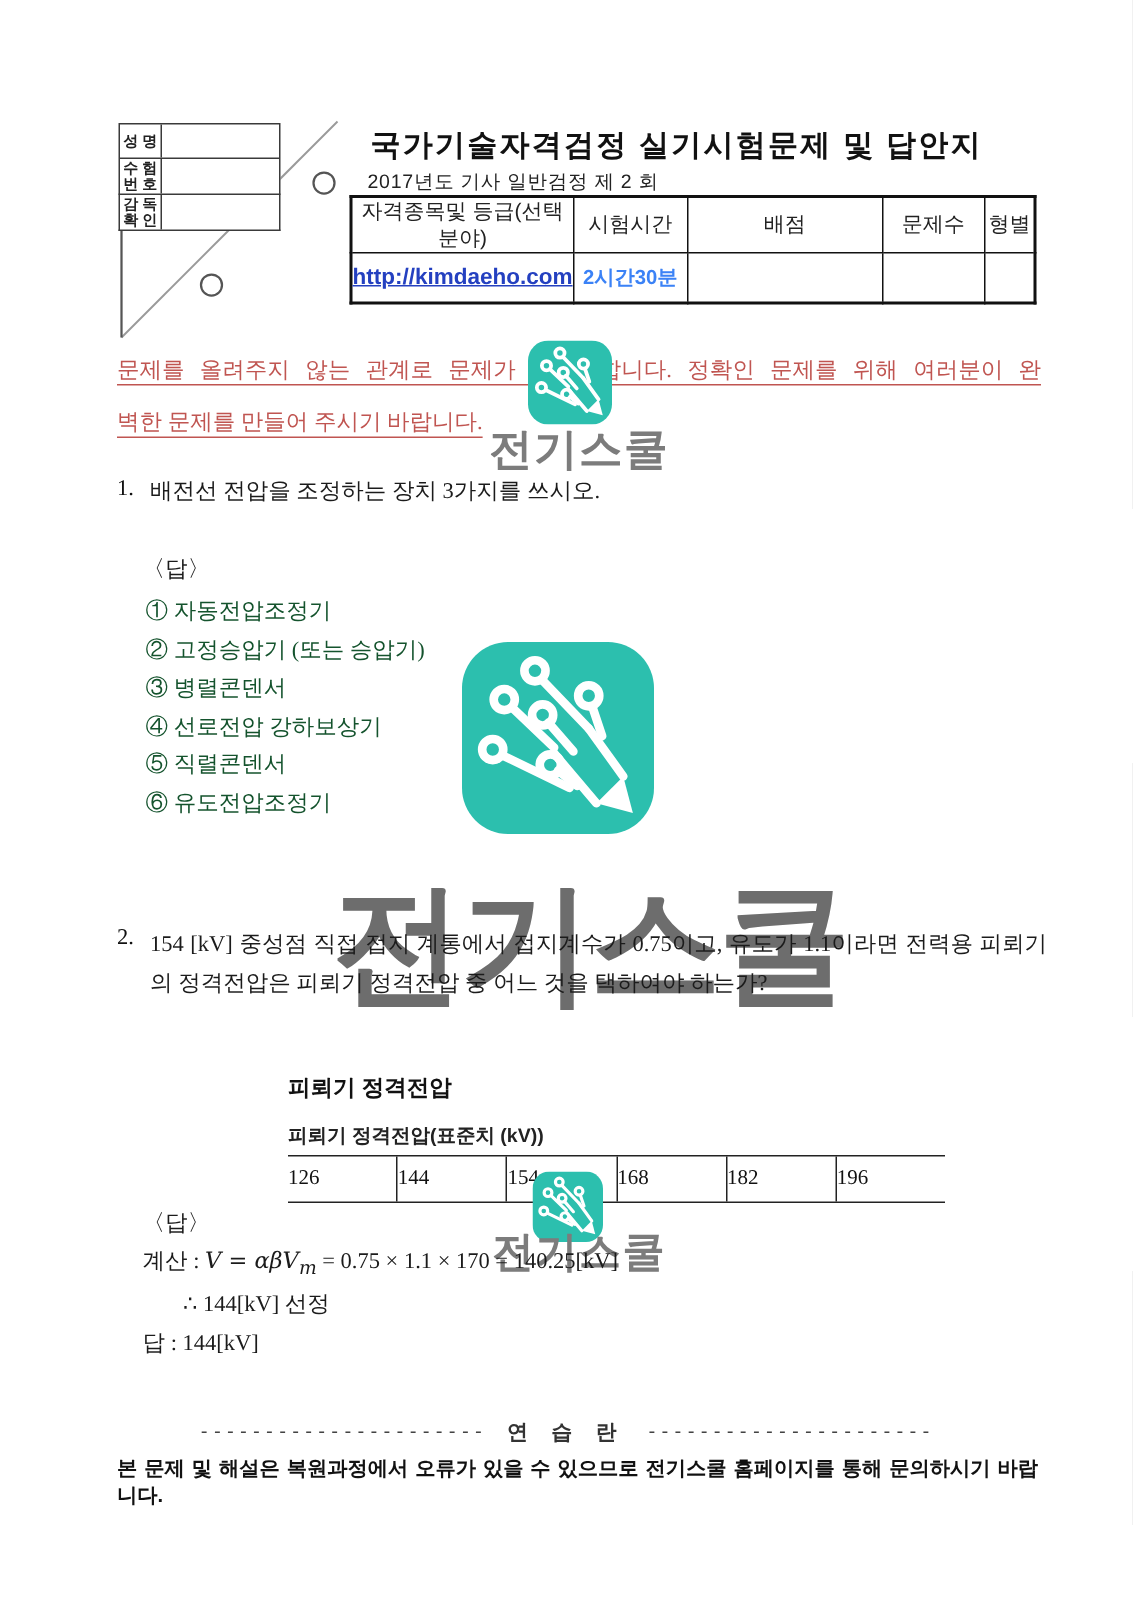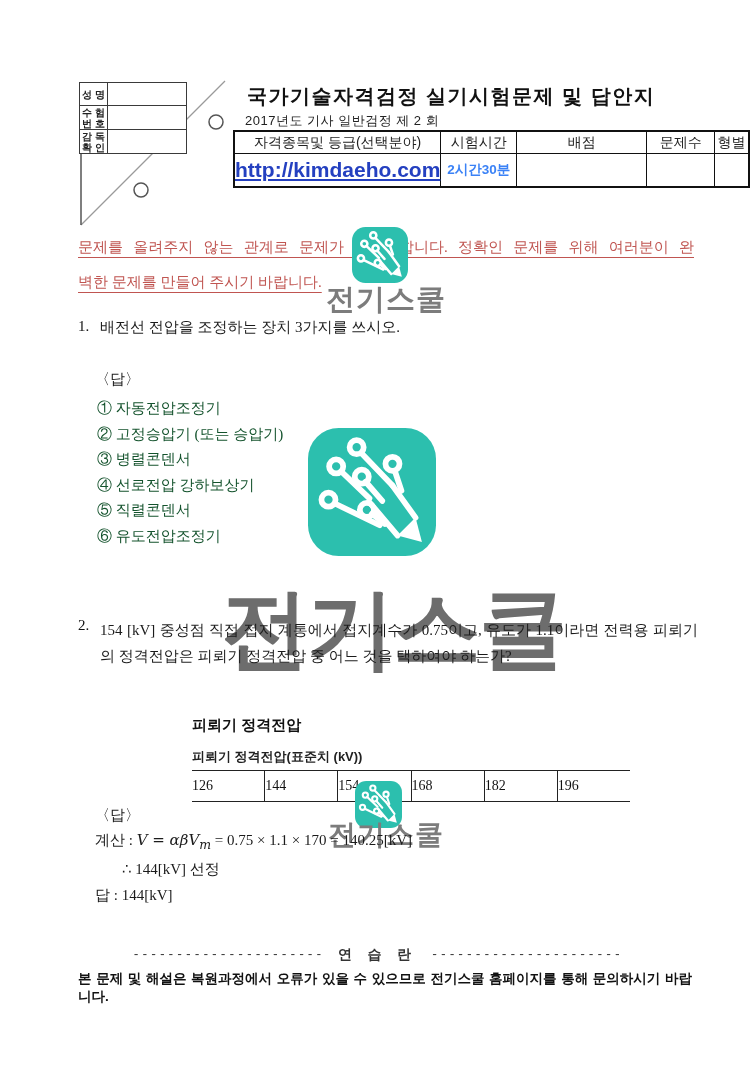--- a/index.html
+++ b/index.html
@@ -35,21 +35,21 @@
     font-weight:bold;font-size:20px;letter-spacing:1.5px;color:#111;}
   .doc-subtitle{left:245px;top:112px;font-family:"Liberation Sans","DejaVu Sans",sans-serif;
     font-size:13px;color:#222;letter-spacing:0.5px;}
 
   .info-table{left:233px;top:130px;border-collapse:collapse;table-layout:fixed;
     font-family:"Liberation Sans","DejaVu Sans",sans-serif;}
   .info-table td,.info-table th{border:1.5px solid #111;text-align:center;vertical-align:middle;padding:0;}
   .info-table{border:2px solid #111;}
   .info-table .hrow th{height:21px;font-size:14px;font-weight:normal;color:#222;}
   .info-table .drow td{height:32px;}
-  .link{color:#2440c0;font-weight:bold;font-size:21px;text-decoration:underline;cursor:pointer;}
+  .link{color:#2440c0;font-weight:bold;font-size:15px;text-decoration:underline;cursor:pointer;}
   .time-cell{font-size:13.5px;font-weight:600;color:#3b82f6;}
 
   
   .notice{left:78px;top:230px;width:616px;color:#c05551;font-size:15px;line-height:35px;}
   .notice .nline{display:block;text-decoration:underline;text-underline-offset:5px;text-decoration-thickness:1px;}
   .notice .n1{text-align:justify;text-align-last:justify;}
   .wm1-logo{left:352px;top:227px;}
   .wm1-text{left:326px;top:280px;font-family:"Liberation Sans","DejaVu Sans",sans-serif;
     font-size:29px;font-weight:bold;color:#7c7c7c;letter-spacing:1px;z-index:3;}
   .big-logo{left:308px;top:428px;}

